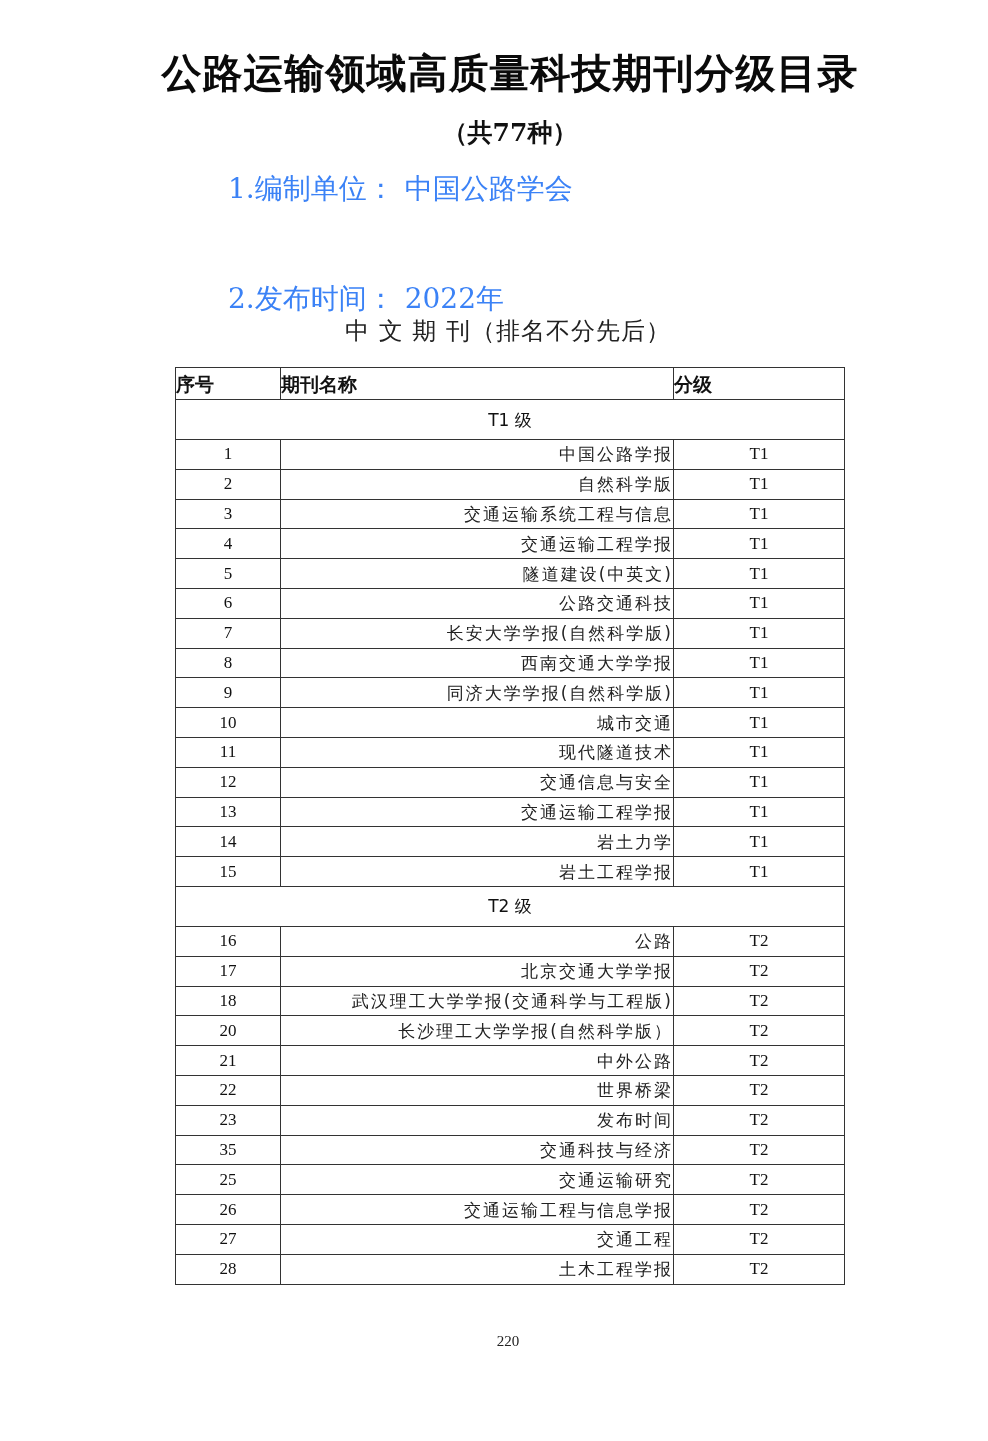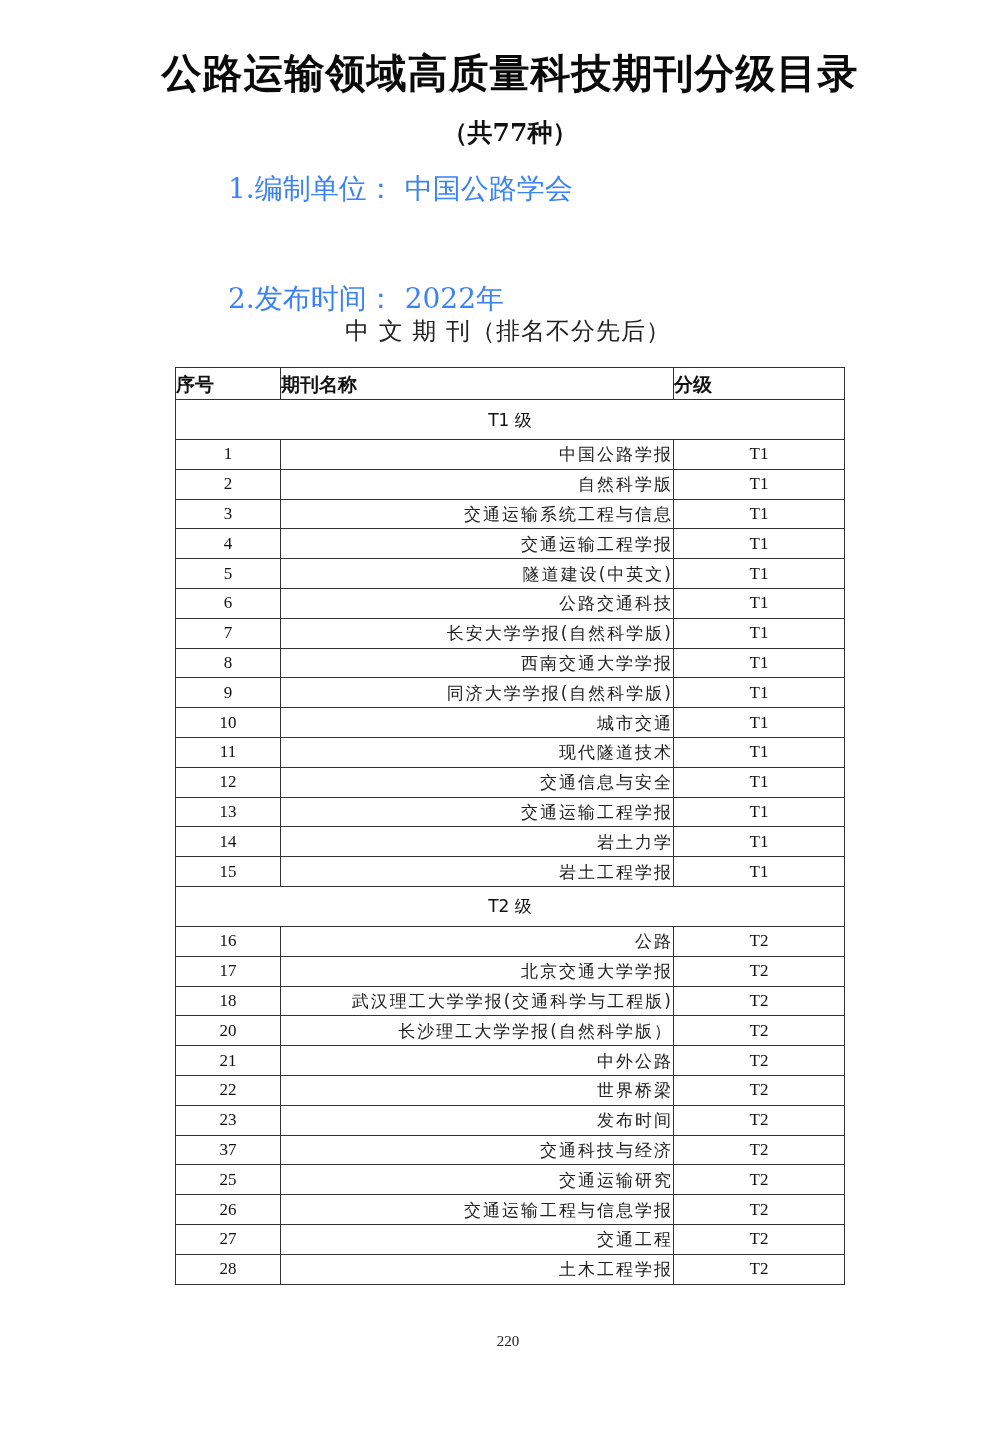--- a/index.html
+++ b/index.html
@@ -194,21 +194,21 @@
         <td class="num">22</td>
         <td class="name">世界桥梁</td>
         <td class="level">T2</td>
       </tr>
       <tr>
         <td class="num">23</td>
         <td class="name">发布时间</td>
         <td class="level">T2</td>
       </tr>
       <tr>
-        <td class="num">37</td>
+        <td class="num">35</td>
         <td class="name">交通科技与经济</td>
         <td class="level">T2</td>
       </tr>
       <tr>
         <td class="num">25</td>
         <td class="name">交通运输研究</td>
         <td class="level">T2</td>
       </tr>
       <tr>
         <td class="num">26</td>

